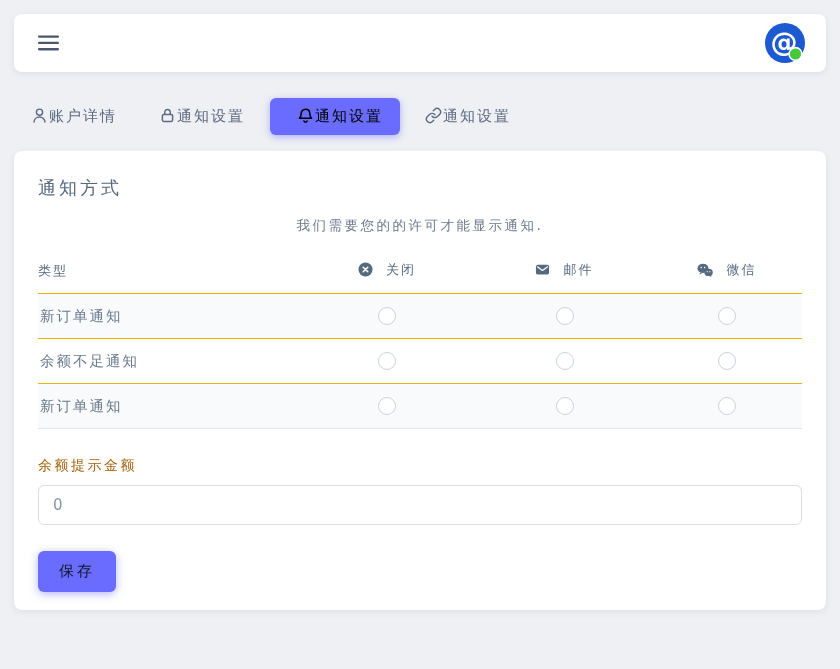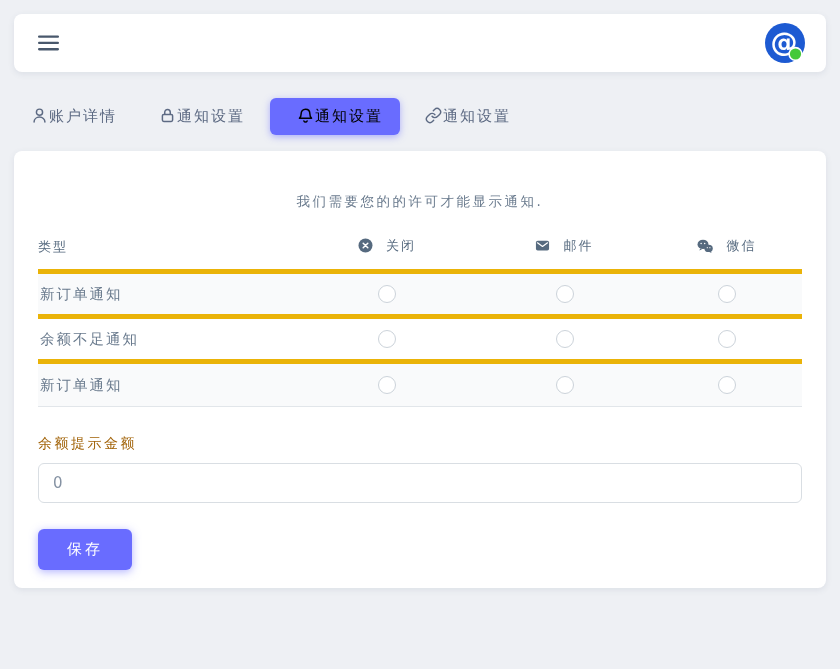--- a/index.html
+++ b/index.html
@@ -56,21 +56,21 @@
   table.notify col.c-type { width: auto; }
   table.notify col.c-close { width: 180px; }
   table.notify col.c-mail  { width: 175px; }
   table.notify col.c-wx    { width: 150px; }
   table.notify th {
     font-size: 13px; color: #566a7f; font-weight: normal;
     letter-spacing: 2px; padding: 6px 0 13px; text-align: center;
   }
   table.notify th.th-type { text-align: left; margin-top: 44px; }
   table.notify th .h-icon { vertical-align: -3px; margin-right: 7px; }
-  table.notify tbody tr { border-top: 5px solid #eab308; }
+  table.notify tbody tr { border-top: 1px solid #eab308; }
   table.notify tbody tr:nth-child(odd) { background: #f9fafb; }
   table.notify tbody { border-bottom: 1px solid #e2e6ea; }
   table.notify td {
     height: 45px; font-size: 14.5px; color: #697a8d; letter-spacing: 2px;
     text-align: center; padding: 0;
   }
   table.notify td.td-type { text-align: left; padding-left: 2px; }
   .radio {
     display: inline-block; width: 18px; height: 18px;
     border: 1px solid #ccd3da; border-radius: 50%;
@@ -80,22 +80,22 @@
   .amount-label { margin-top: 28px; font-size: 14px; color: #a16207; letter-spacing: 2.5px; }
   .amount-input {
     margin-top: 10px; width: 100%; height: 40px;
     border: 1px solid #d9dee3; border-radius: 6px;
     padding: 0 14px; font-size: 15px; color: #8592a3;
     background: #fff; outline: none;
     font-family: "DejaVu Sans", "Liberation Sans", sans-serif;
   }
   .save-btn {
     margin-top: 26px; display: inline-block;
-    background: #696cff; color: #ffffff; border: none; border-radius: 6px;
-    padding: 11px 29px; font-size: 15px; letter-spacing: 3px;
+    background: #696cff; color: #0f172a; border: none; border-radius: 6px;
+    padding: 11px 21px; font-size: 15px; letter-spacing: 3px;
     box-shadow: 0 2px 8px rgba(105,108,255,.5); cursor: pointer;
     font-family: "DejaVu Sans", "Liberation Sans", sans-serif;
   }
 </style>
 </head>
 <body>
 
 <div class="topbar">
   <div class="menu-btn">
     <svg width="21" height="16" viewBox="0 0 21 16" fill="#49586c">
@@ -147,20 +147,21 @@
       <svg width="17" height="17" viewBox="0 0 24 24" fill="none" stroke="currentColor" stroke-width="2" stroke-linecap="round" stroke-linejoin="round">
         <path d="M10 13a5 5 0 0 0 7.54.54l3-3a5 5 0 0 0-7.07-7.07l-1.72 1.71"></path>
         <path d="M14 11a5 5 0 0 0-7.54-.54l-3 3a5 5 0 0 0 7.07 7.07l1.71-1.71"></path>
       </svg>
     </span>
     <span>通知设置</span>
   </div>
 </div>
 
 <div class="card">
+  <h2 class="card-title">通知方式</h2>
   <div class="card-sub">我们需要您的的许可才能显示通知.</div>
 
   <table class="notify">
     <colgroup>
       <col class="c-type">
         <col class="c-close">
         <col class="c-mail">
         <col class="c-wx">
     </colgroup>
     <thead>

